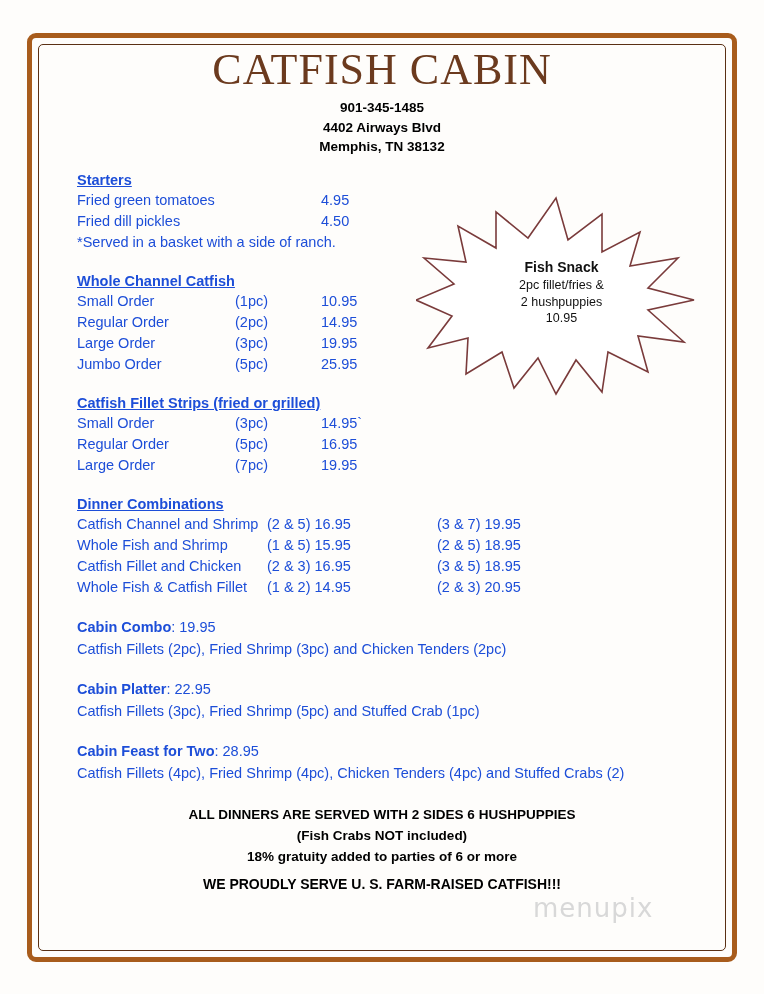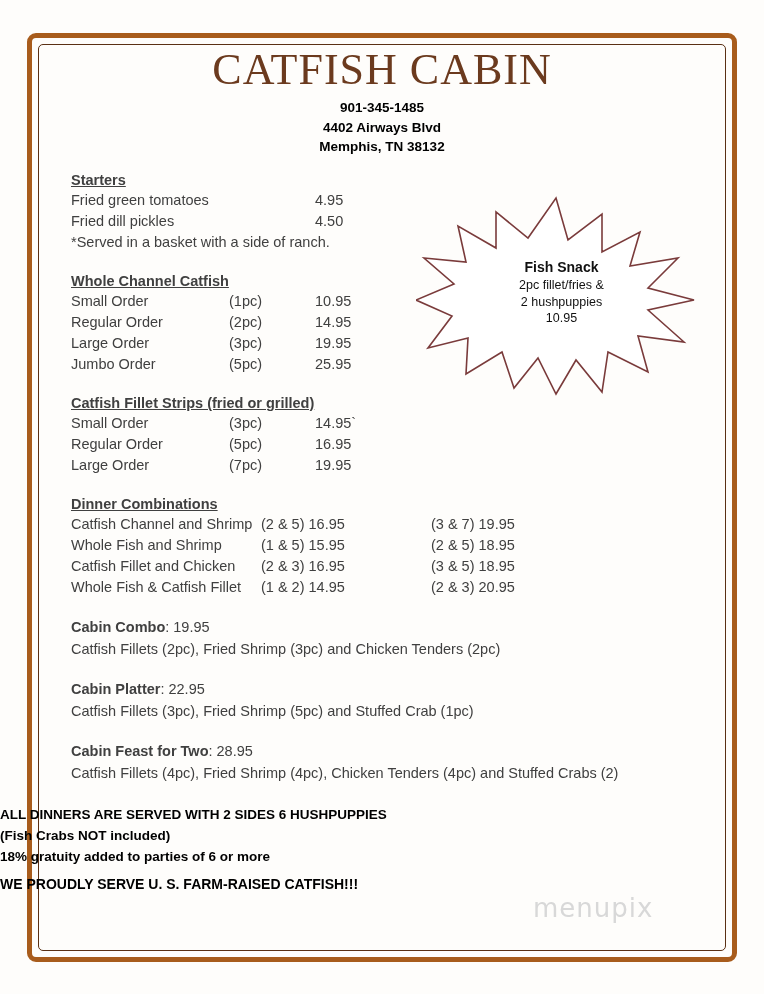--- a/index.html
+++ b/index.html
@@ -61,25 +61,25 @@
     text-align: center;
     font-size: 13.5px;
     font-weight: bold;
     line-height: 19.5px;
     color: #000;
   }
 
   
   .menu-body {
     position: absolute;
-    left: 71px;
+    left: 77px;
     top: 172px;
     width: 600px;
     font-size: 14.5px;
-    color: #404040;
+    color: #1d4ed8;
   }
   .section { margin-bottom: 4px; }
   .section-heading {
     font-weight: bold;
     text-decoration: underline;
     font-size: 14.5px;
     margin-bottom: 2px;
     display: inline-block;
   }
   .menu-row {
@@ -108,29 +108,31 @@
   .platter { margin-top: 18px; }
   .platter-title { font-weight: bold; line-height: 22px; }
   .platter-title .price { font-weight: normal; text-align: right; }
   .platter-desc { line-height: 22px; }
 
   
   .footer-block {
     position: absolute;
     left: 0; right: 0;
     top: 804px;
+    text-align: center;
     font-size: 13.5px;
     font-weight: bold;
     line-height: 21px;
     color: #000;
   }
   .footer-proud {
     position: absolute;
     left: 0; right: 0;
     top: 876px;
+    text-align: center;
     font-size: 14px;
     font-weight: bold;
     color: #000;
   }
 
   
   .starburst {
     position: absolute;
     left: 416px;
     top: 196px;

